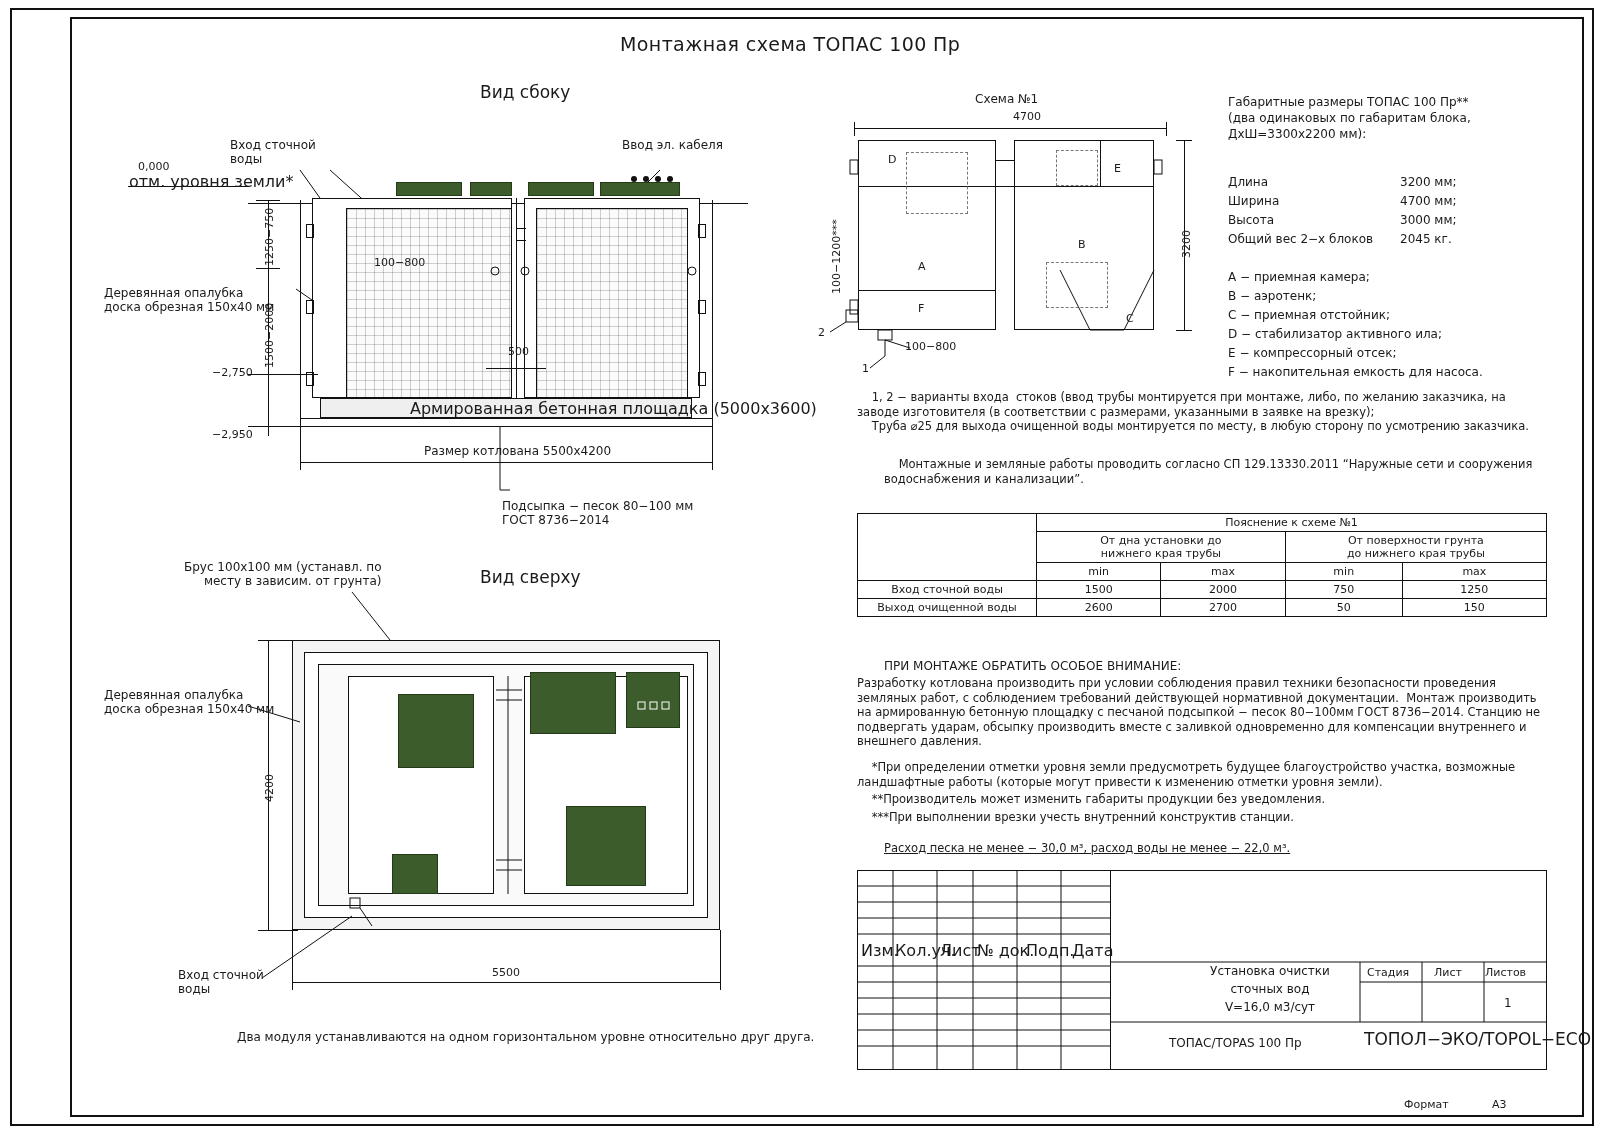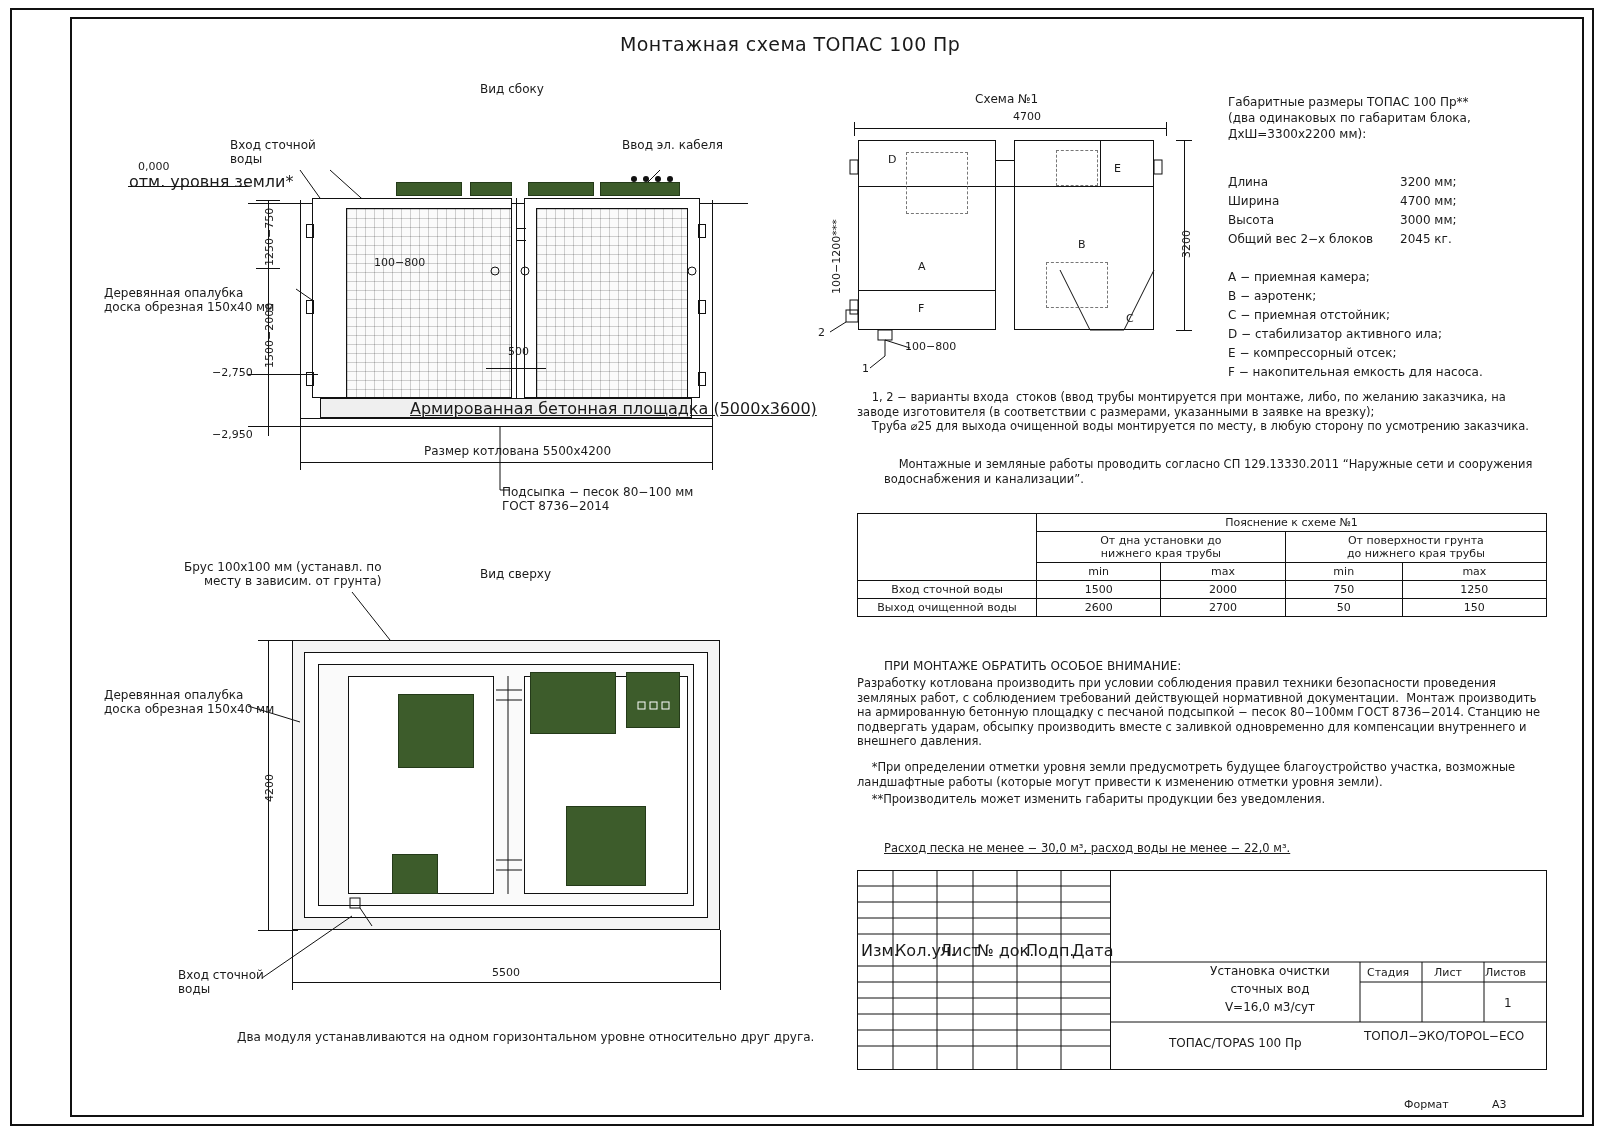--- a/index.html
+++ b/index.html
@@ -2,21 +2,21 @@
 <html><head>
 <meta charset="utf-8">
 <style>
   html,body{margin:0;padding:0;background:#ffffff;}
   body{width:1600px;height:1131px;font-family:"DejaVu Sans",sans-serif;color:#1a1a1a;}
   #sheet{position:relative;width:1600px;height:1131px;overflow:hidden;background:#fff;}
   .frame-outer{position:absolute;left:10px;top:8px;width:1580px;height:1114px;border:2px solid #111;}
   .frame-inner{position:absolute;left:70px;top:17px;width:1510px;height:1096px;border:2px solid #111;background:#fff;}
   .t{position:absolute;white-space:pre;font-family:"DejaVu Sans",sans-serif;}
   .title{font-size:19px;letter-spacing:.4px;}
-  .h2{font-size:12px;}
+  .h2{font-size:17px;}
   .lbl{font-size:12px;line-height:14px;}
   .sm{font-size:11px;line-height:13px;}
   .xs{font-size:16px;line-height:12px;}
   .ln{position:absolute;background:#111;}
   .hl{height:1px;}
   .vl{width:1px;}
   .box{position:absolute;border:1px solid #111;box-sizing:border-box;}
   .greenbox{position:absolute;background:#3d5c2b;border:1px solid #243a19;box-sizing:border-box;}
   .hatch{position:absolute;box-sizing:border-box;border:1px solid #111;
      background-image:linear-gradient(to right,rgba(0,0,0,.18) 1px,transparent 1px),
@@ -78,21 +78,21 @@
       <circle cx="670" cy="179" r="3" fill="#111"></circle>
     <circle cx="495" cy="271" r="4" fill="none" stroke="#111"></circle>
     <circle cx="525" cy="271" r="4" fill="none" stroke="#111"></circle>
     <circle cx="692" cy="271" r="4" fill="none" stroke="#111"></circle>
   </svg>
   <div class="ln vl" style="left:516px;top:198px;height:200px;"></div>
   <div class="ln hl" style="left:516px;top:228px;width:10px;"></div>
   <div class="ln hl" style="left:516px;top:240px;width:10px;"></div>
 
   <div class="box" style="left:320px;top:398px;width:372px;height:20px;background:#efefef;"></div>
-  <div class="t xs" style="left:410px;top:403px;text-decoration:underline;">Армированная бетонная площадка (5000х3600)</div>
+  <div class="t xs" style="left:410px;top:403px;">Армированная бетонная площадка (5000х3600)</div>
   <div class="ln hl" style="left:300px;top:418px;width:412px;"></div>
   <div class="ln hl" style="left:300px;top:426px;width:412px;"></div>
 
   <div class="ln vl" style="left:300px;top:200px;height:226px;"></div>
   <div class="ln vl" style="left:712px;top:200px;height:226px;"></div>
   <div class="box" style="left:306px;top:224px;width:8px;height:14px;"></div>
   <div class="box" style="left:306px;top:300px;width:8px;height:14px;"></div>
   <div class="box" style="left:306px;top:372px;width:8px;height:14px;"></div>
   <div class="box" style="left:698px;top:224px;width:8px;height:14px;"></div>
   <div class="box" style="left:698px;top:300px;width:8px;height:14px;"></div>
@@ -117,21 +117,21 @@
 
   <div class="ln hl" style="left:300px;top:462px;width:412px;"></div>
   <div class="ln vl" style="left:300px;top:426px;height:44px;"></div>
   <div class="ln vl" style="left:712px;top:426px;height:44px;"></div>
   <div class="t lbl" style="left:424px;top:444px;">Размер котлована 5500х4200</div>
 
   <svg style="left:0;top:0;width:1600px;height:1131px;">
     <line x1="500" y1="426" x2="500" y2="490" stroke="#111" stroke-width="1"></line>
     <line x1="500" y1="490" x2="510" y2="490" stroke="#111" stroke-width="1"></line>
   </svg>
-  <div class="t lbl" style="left:502px;top:485px;">Подсыпка − песок 80−100 мм
+  <div class="t lbl" style="left:502px;top:499px;">Подсыпка − песок 80−100 мм
 ГОСТ 8736−2014</div>
 
   <div class="t h2" style="left:480px;top:567px;">Вид сверху</div>
 
   <div class="box" style="left:292px;top:640px;width:428px;height:290px;background:#f4f4f4;"></div>
   <div class="box" style="left:304px;top:652px;width:404px;height:266px;background:#fff;"></div>
   <div class="box" style="left:318px;top:664px;width:376px;height:242px;background:#fafafa;"></div>
 
   <div class="box" style="left:348px;top:676px;width:146px;height:218px;background:#fff;"></div>
   <div class="box" style="left:524px;top:676px;width:164px;height:218px;background:#fff;"></div>
@@ -292,20 +292,21 @@
 
   <div class="t lbl" style="left:884px;top:659px;">ПРИ МОНТАЖЕ ОБРАТИТЬ ОСОБОЕ ВНИМАНИЕ:</div>
   <div class="para" style="left:857px;top:676px;width:690px;">Разработку котлована производить при условии соблюдения правил техники безопасности проведения
 земляных работ, с соблюдением требований действующей нормативной документации.  Монтаж производить
 на армированную бетонную площадку с песчаной подсыпкой − песок 80−100мм ГОСТ 8736−2014. Станцию не
 подвергать ударам, обсыпку производить вместе с заливкой одновременно для компенсации внутреннего и
 внешнего давления.</div>
   <div class="para" style="left:857px;top:760px;width:690px;">    *При определении отметки уровня земли предусмотреть будущее благоустройство участка, возможные
 ландшафтные работы (которые могут привести к изменению отметки уровня земли).</div>
   <div class="para" style="left:857px;top:792px;width:690px;">    **Производитель может изменить габариты продукции без уведомления.</div>
+  <div class="para" style="left:857px;top:810px;width:690px;">    ***При выполнении врезки учесть внутренний конструктив станции.</div>
   <div class="para ul" style="left:884px;top:841px;width:660px;">Расход песка не менее − 30,0 м³, расход воды не менее − 22,0 м³.</div>
 
   <div class="box" style="left:857px;top:870px;width:690px;height:200px;"></div>
 
   <div class="box" style="left:857px;top:870px;width:254px;height:200px;"></div>
   <svg style="left:857px;top:870px;width:254px;height:200px;">
     <line x1="0" y1="16" x2="254" y2="16" stroke="#111"></line>
     <line x1="0" y1="32" x2="254" y2="32" stroke="#111"></line>
     <line x1="0" y1="48" x2="254" y2="48" stroke="#111"></line>
     <line x1="0" y1="64" x2="254" y2="64" stroke="#111"></line>

